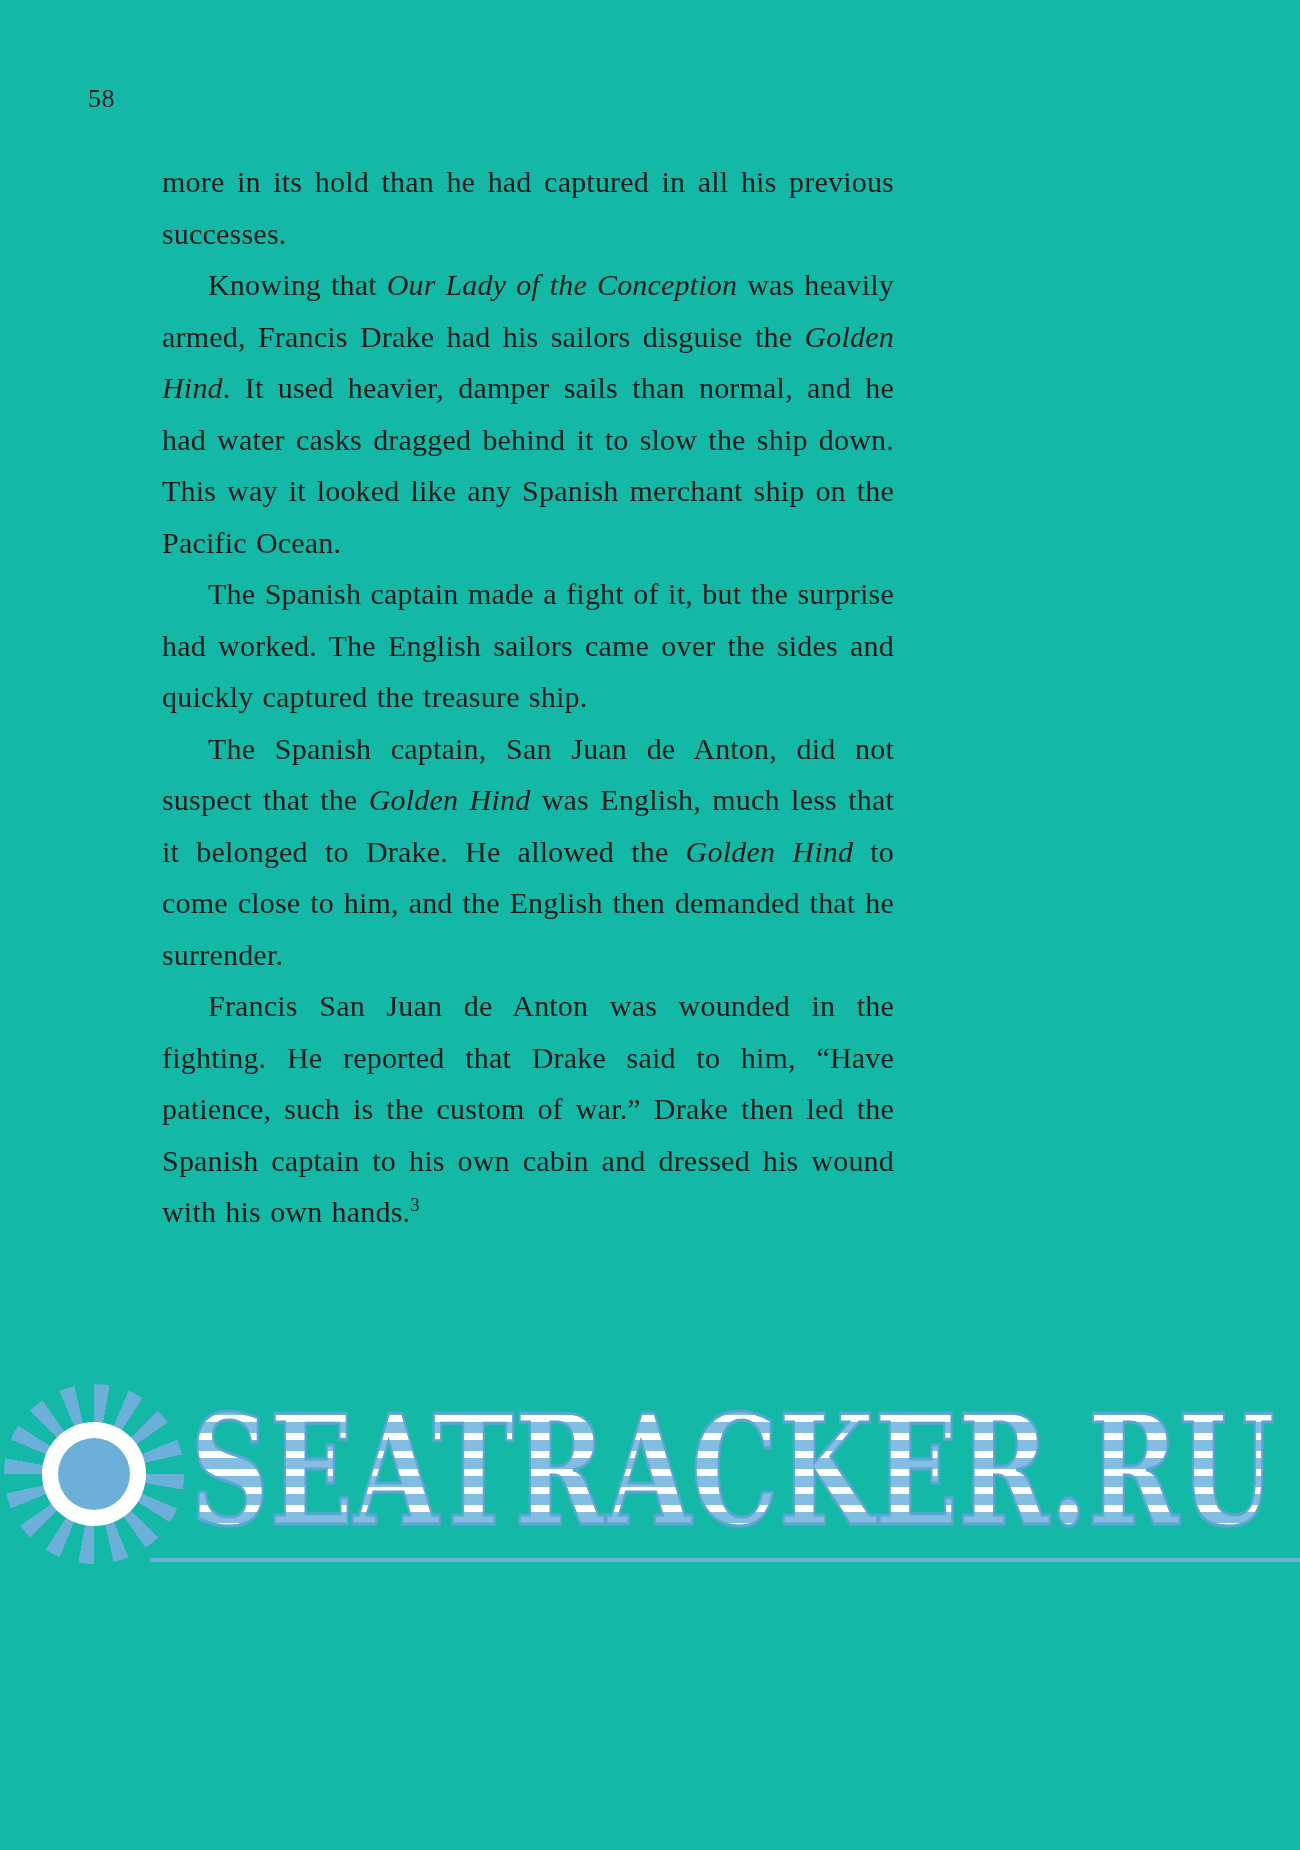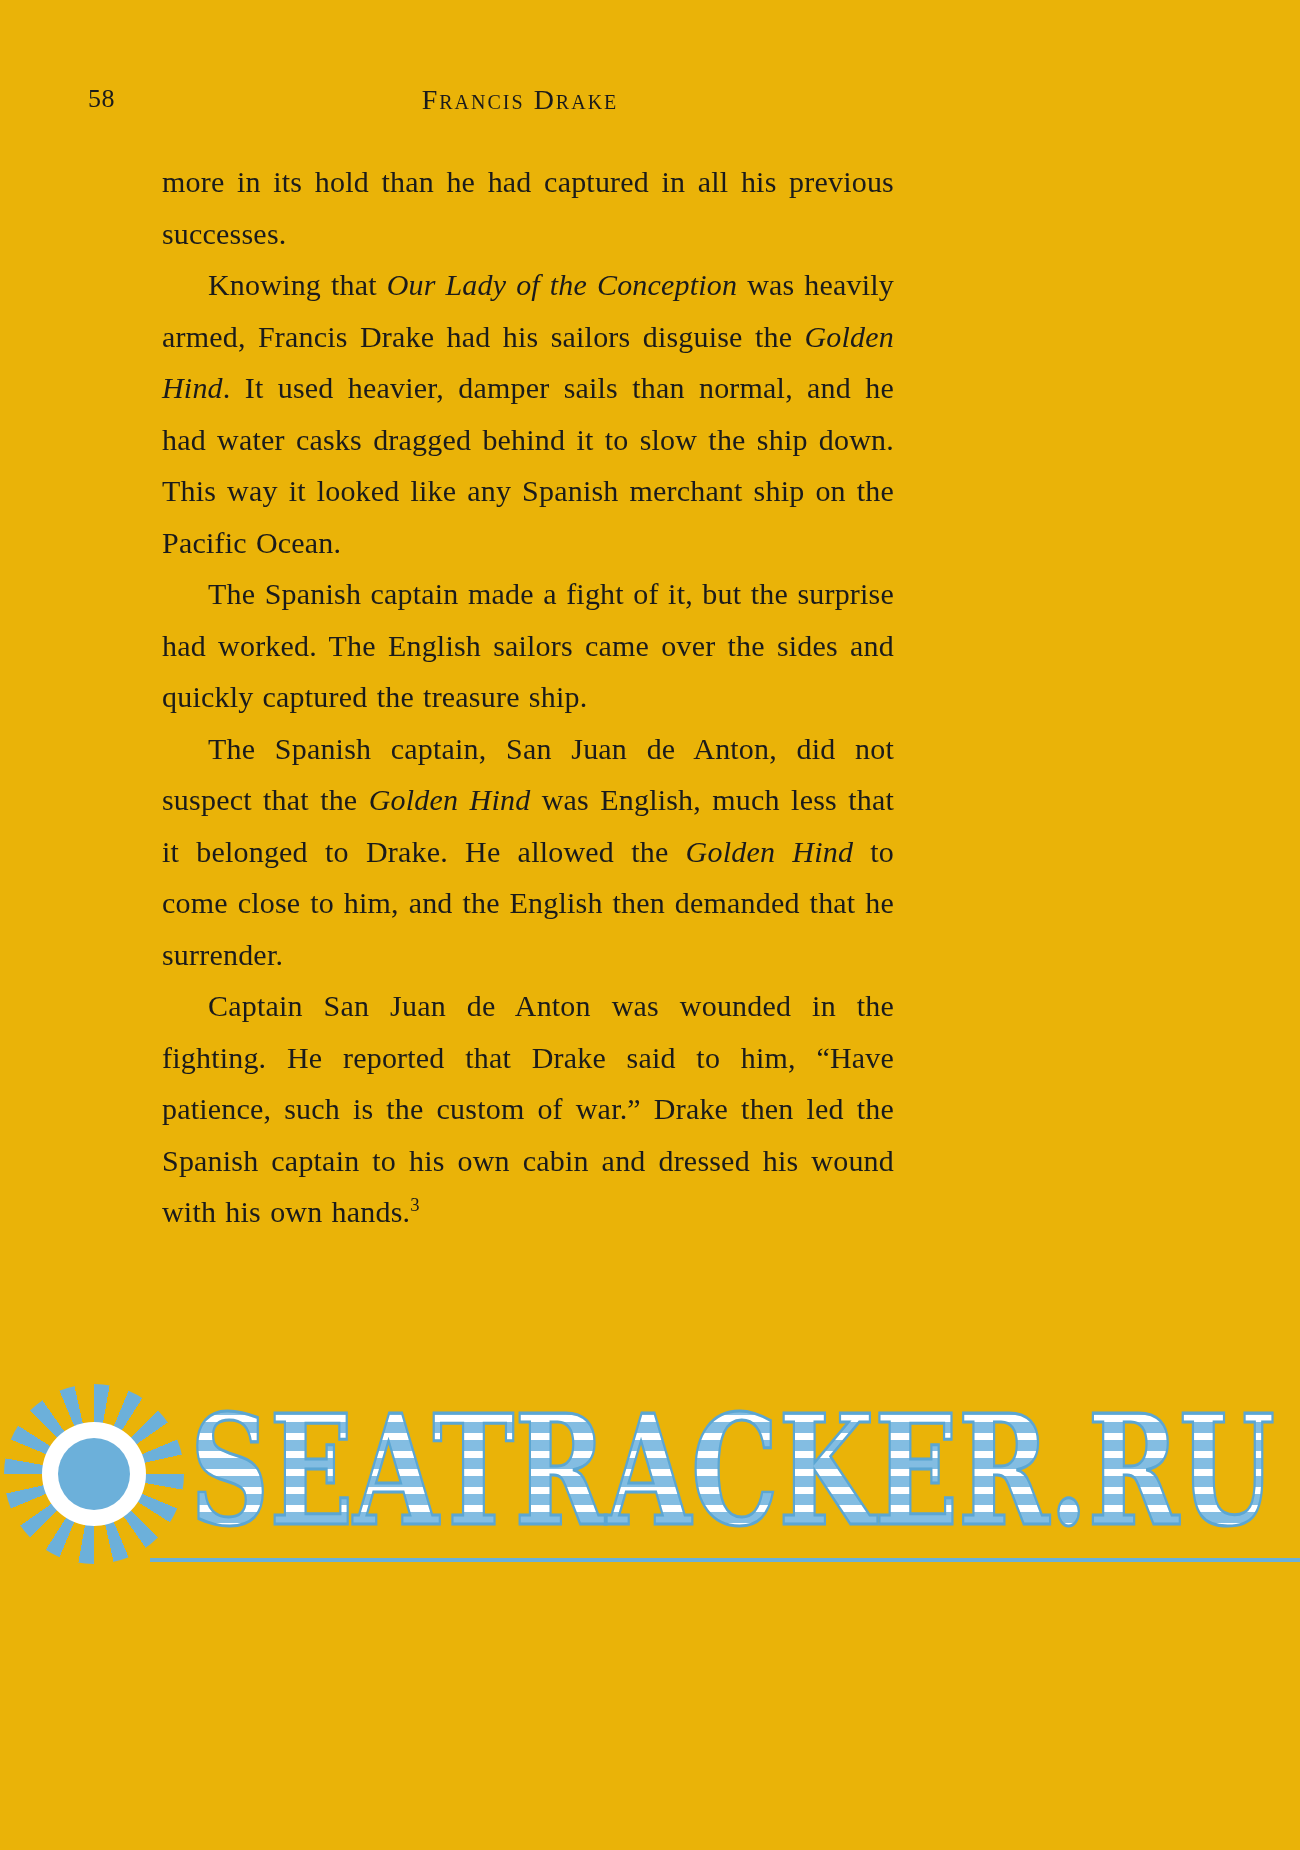--- a/index.html
+++ b/index.html
@@ -1,20 +1,20 @@
 <!DOCTYPE html>
 <html><head>
 <meta charset="utf-8">
 <style>
   html, body { margin: 0; padding: 0; background: #ffffff; }
   .page {
     position: relative;
     width: 1300px;
     height: 1850px;
-    background: #eab308;
+    background: #14b8a6;
     overflow: hidden;
     font-family: "Liberation Serif", "DejaVu Serif", serif;
     color: #1b1b1b;
   }
 
   
   .header { position: absolute; top: 84px; left: 0; width: 1300px; height: 40px; }
   .page-number {
     position: absolute; left: 88px; top: 0;
     font-size: 26px; letter-spacing: 0.5px;
@@ -63,34 +63,33 @@
   .sun-core { position: absolute; inset: 30%; border-radius: 50%; background: #6cb0da; }
   .wm-text-svg { position: absolute; left: 190px; top: 8px; }
 </style>
 </head>
 <body>
 
 <div class="page">
 
   <div class="header">
     <div class="page-number">58</div>
-    <div class="running-head">Francis Drake</div>
   </div>
 
   <div class="body-text">
 
     <p><span>more in its hold than he had captured in all his previous successes.</span></p>
 
     <p class="indent"><span>Knowing that </span><span class="italic">Our Lady of the Conception</span><span> was heavily armed, Francis Drake had his sailors disguise the </span><span class="italic">Golden Hind</span><span>. It used heavier, damper sails than normal, and he had water casks dragged behind it to slow the ship down. This way it looked like any Spanish merchant ship on the Pacific Ocean.</span></p>
 
     <p class="indent"><span>The Spanish captain made a fight of it, but the surprise had worked. The English sailors came over the sides and quickly captured the treasure ship.</span></p>
 
     <p class="indent"><span>The Spanish captain, San Juan de Anton, did not suspect that the </span><span class="italic">Golden Hind</span><span> was English, much less that it belonged to Drake. He allowed the </span><span class="italic">Golden Hind</span><span> to come close to him, and the English then demanded that he surrender.</span></p>
 
-    <p class="indent"><span>Captain San Juan de Anton was wounded in the fighting. He reported that Drake said to him, “Have patience, such is the custom of war.” Drake then led the Spanish captain to his own cabin and dressed his wound with his own hands.</span><span class="sup">3</span></p>
+    <p class="indent"><span>Francis San Juan de Anton was wounded in the fighting. He reported that Drake said to him, “Have patience, such is the custom of war.” Drake then led the Spanish captain to his own cabin and dressed his wound with his own hands.</span><span class="sup">3</span></p>
 
 
   </div>
 
   <div class="watermark">
     <div class="wm-underline"></div>
     <div class="sun">
       <div class="sun-rays"></div>
       <div class="sun-ring"></div>
       <div class="sun-core"></div>

